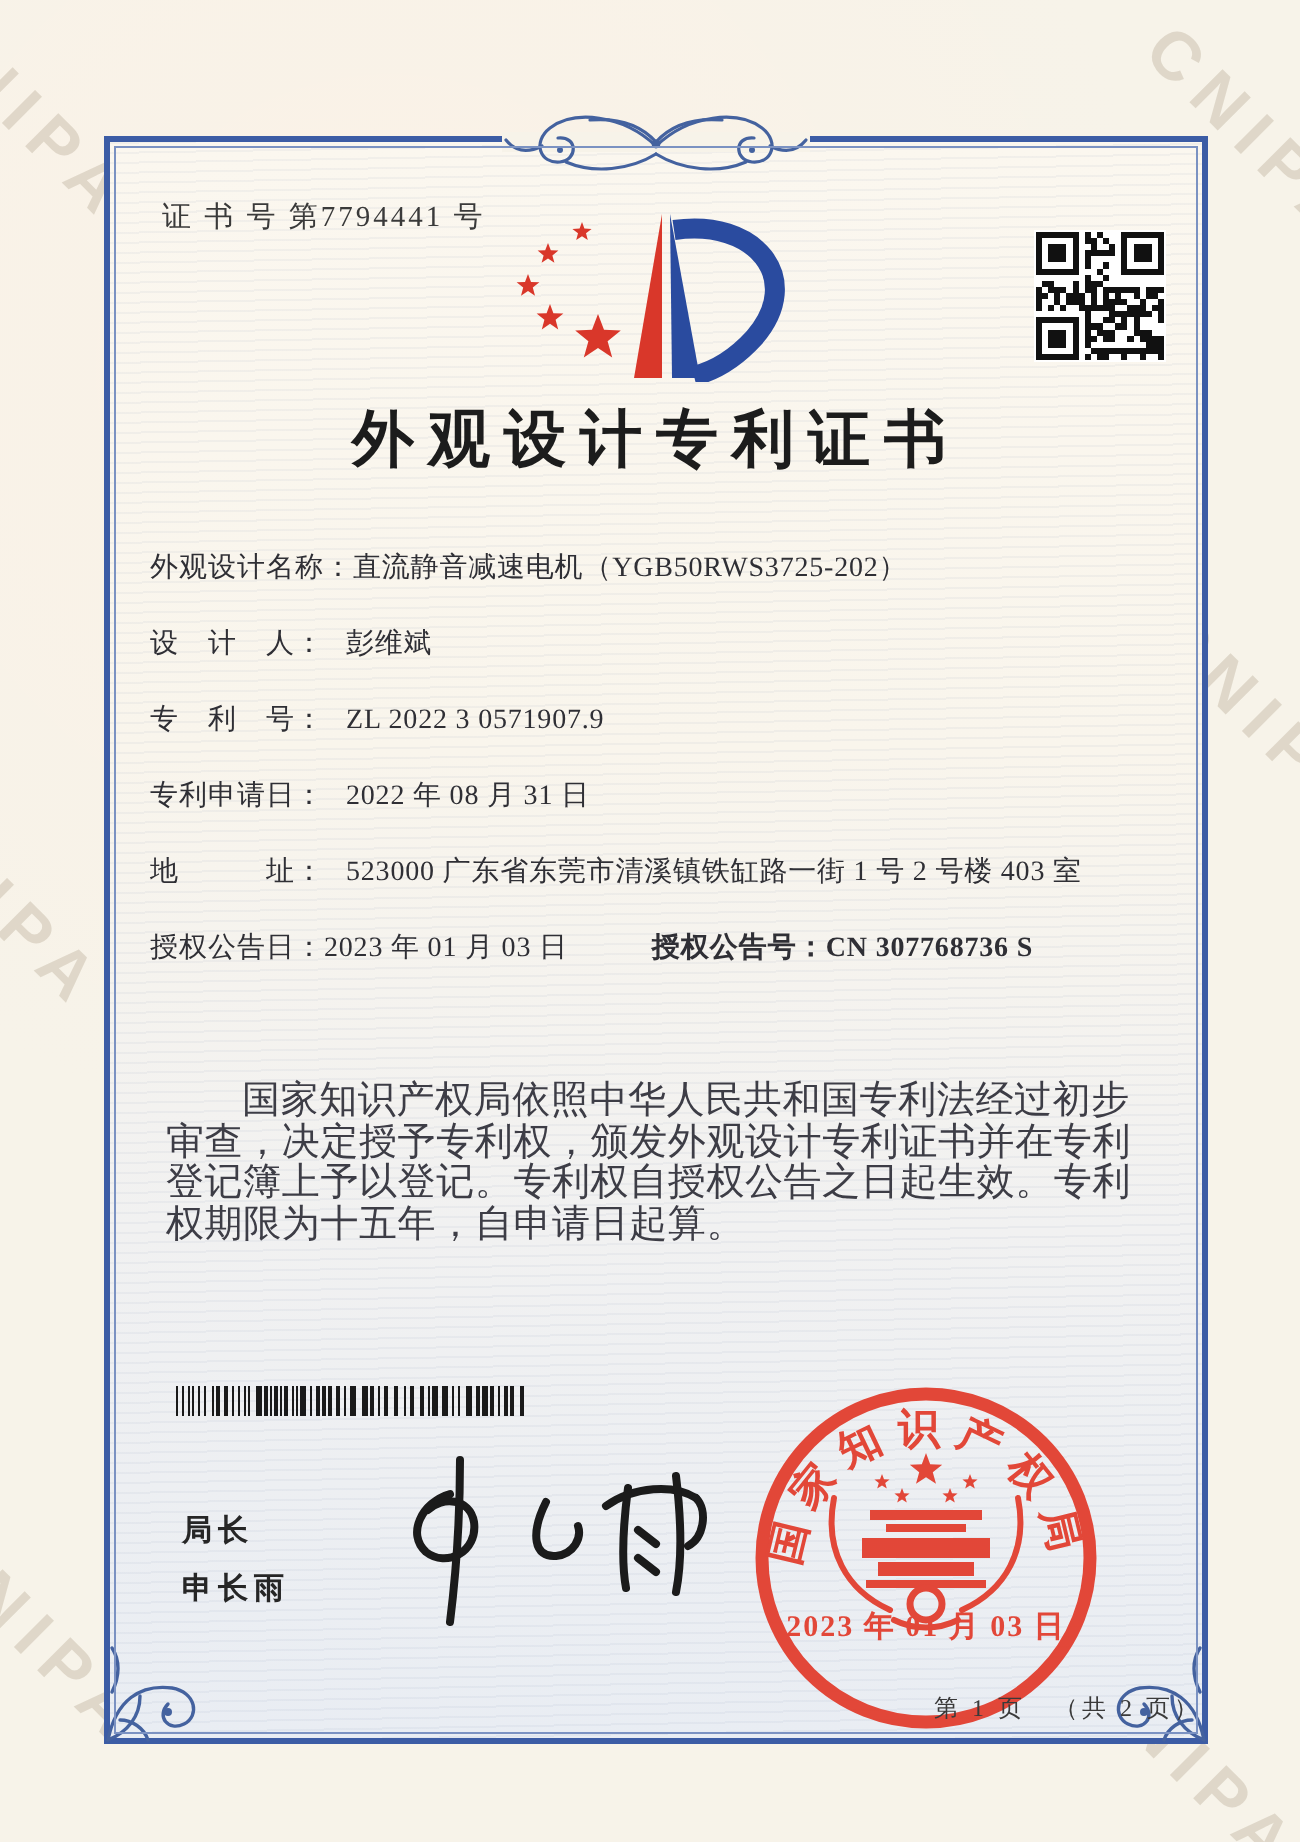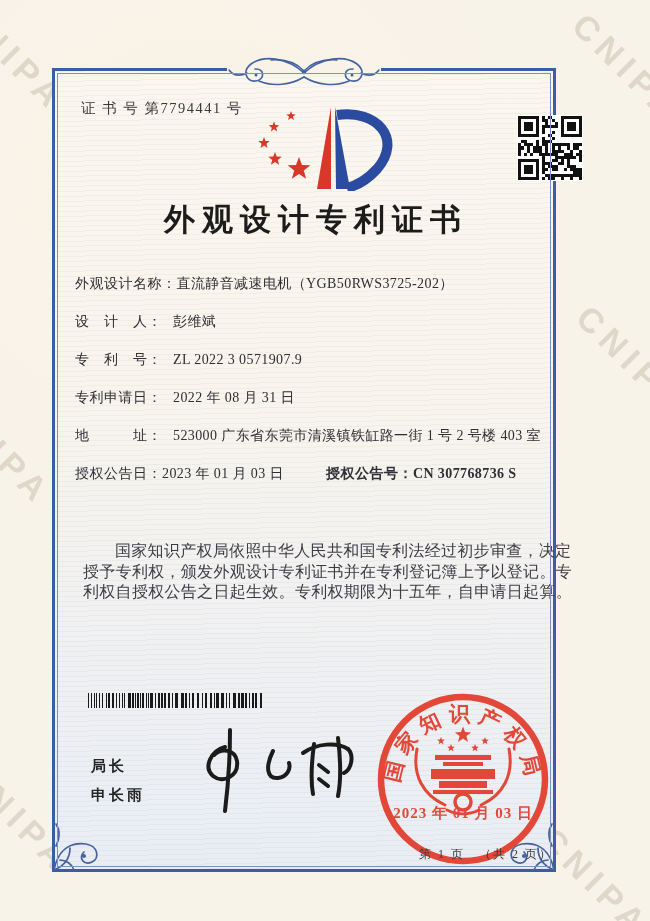--- a/index.html
+++ b/index.html
@@ -14,43 +14,43 @@
   
   .wm{
     position:absolute; font-family:"Liberation Sans","DejaVu Sans",sans-serif;
     font-weight:bold; font-size:34px; letter-spacing:7px;
     color:rgba(184,172,150,0.38);
     transform:rotate(45deg); transform-origin:left top; white-space:nowrap;
     pointer-events:none;
   }
   
   .frame{
-    position:absolute; left:52px; top:68px; width:504px; height:804px;
+    position:absolute; left:52px; top:68px; width:552px; height:804px;
     border:3px solid #3c5ca5; box-sizing:border-box;
     background-image:
       repeating-linear-gradient(179deg, rgba(105,125,165,0.065) 0 1px, rgba(0,0,0,0) 1px 5px),
       linear-gradient(180deg,#fbf7ef 0%,#f9f5ec 38%,#f1f1f1 68%,#e9edf3 100%);
   }
   .frame::after{
     content:""; position:absolute; inset:2px; border:1px solid #7b92c2; pointer-events:none;
   }
   .certno{position:absolute; left:26px; top:28px; font-size:14.5px; letter-spacing:1.5px; color:#3a3a3a;}
   .logo{position:absolute; left:200px; top:32px;}
   .qr{position:absolute; left:462px; top:44px; width:64px; height:64px; background:#fff; padding:1px;}
   .title{
-    position:absolute; left:12px; top:128px; width:100%; text-align:center;
+    position:absolute; left:0; top:128px; width:100%; text-align:center;
     font-size:31px; font-weight:bold; letter-spacing:7px; color:#1c1c1c;
   }
   .fields{position:absolute; left:20px; top:204px; width:505px; font-size:14px; color:#2f2f35;}
   .frow{margin-bottom:20px; white-space:nowrap;}
   .flabel{display:inline-block; min-width:98px; letter-spacing:0.5px;}
   .fvalue{letter-spacing:0.4px;}
   .grant .flabel{min-width:0;}
   .grant .gpair2{margin-left:42px;font-weight:bold;}
-  .paras{position:absolute; left:28px; top:470px; width:492px; font-size:16px; line-height:20.5px; color:#3d3d46;}
+  .paras{position:absolute; left:28px; top:470px; width:492px; font-size:19px; line-height:20.5px; color:#3d3d46;}
   .paras p{margin:0; text-indent:2em; letter-spacing:0.3px;}
   .barcode{position:absolute; left:33px; top:622px;}
   .signer{
     position:absolute; left:36px; top:680px;
     font-family:"Liberation Sans","DejaVu Sans",sans-serif;
     font-size:15px; font-weight:600; letter-spacing:3px; color:#262626; line-height:29px;
   }
   .signature{position:absolute; left:130px; top:652px;}
   .seal{position:absolute; left:320px; top:620px;}
   .pagenum{

